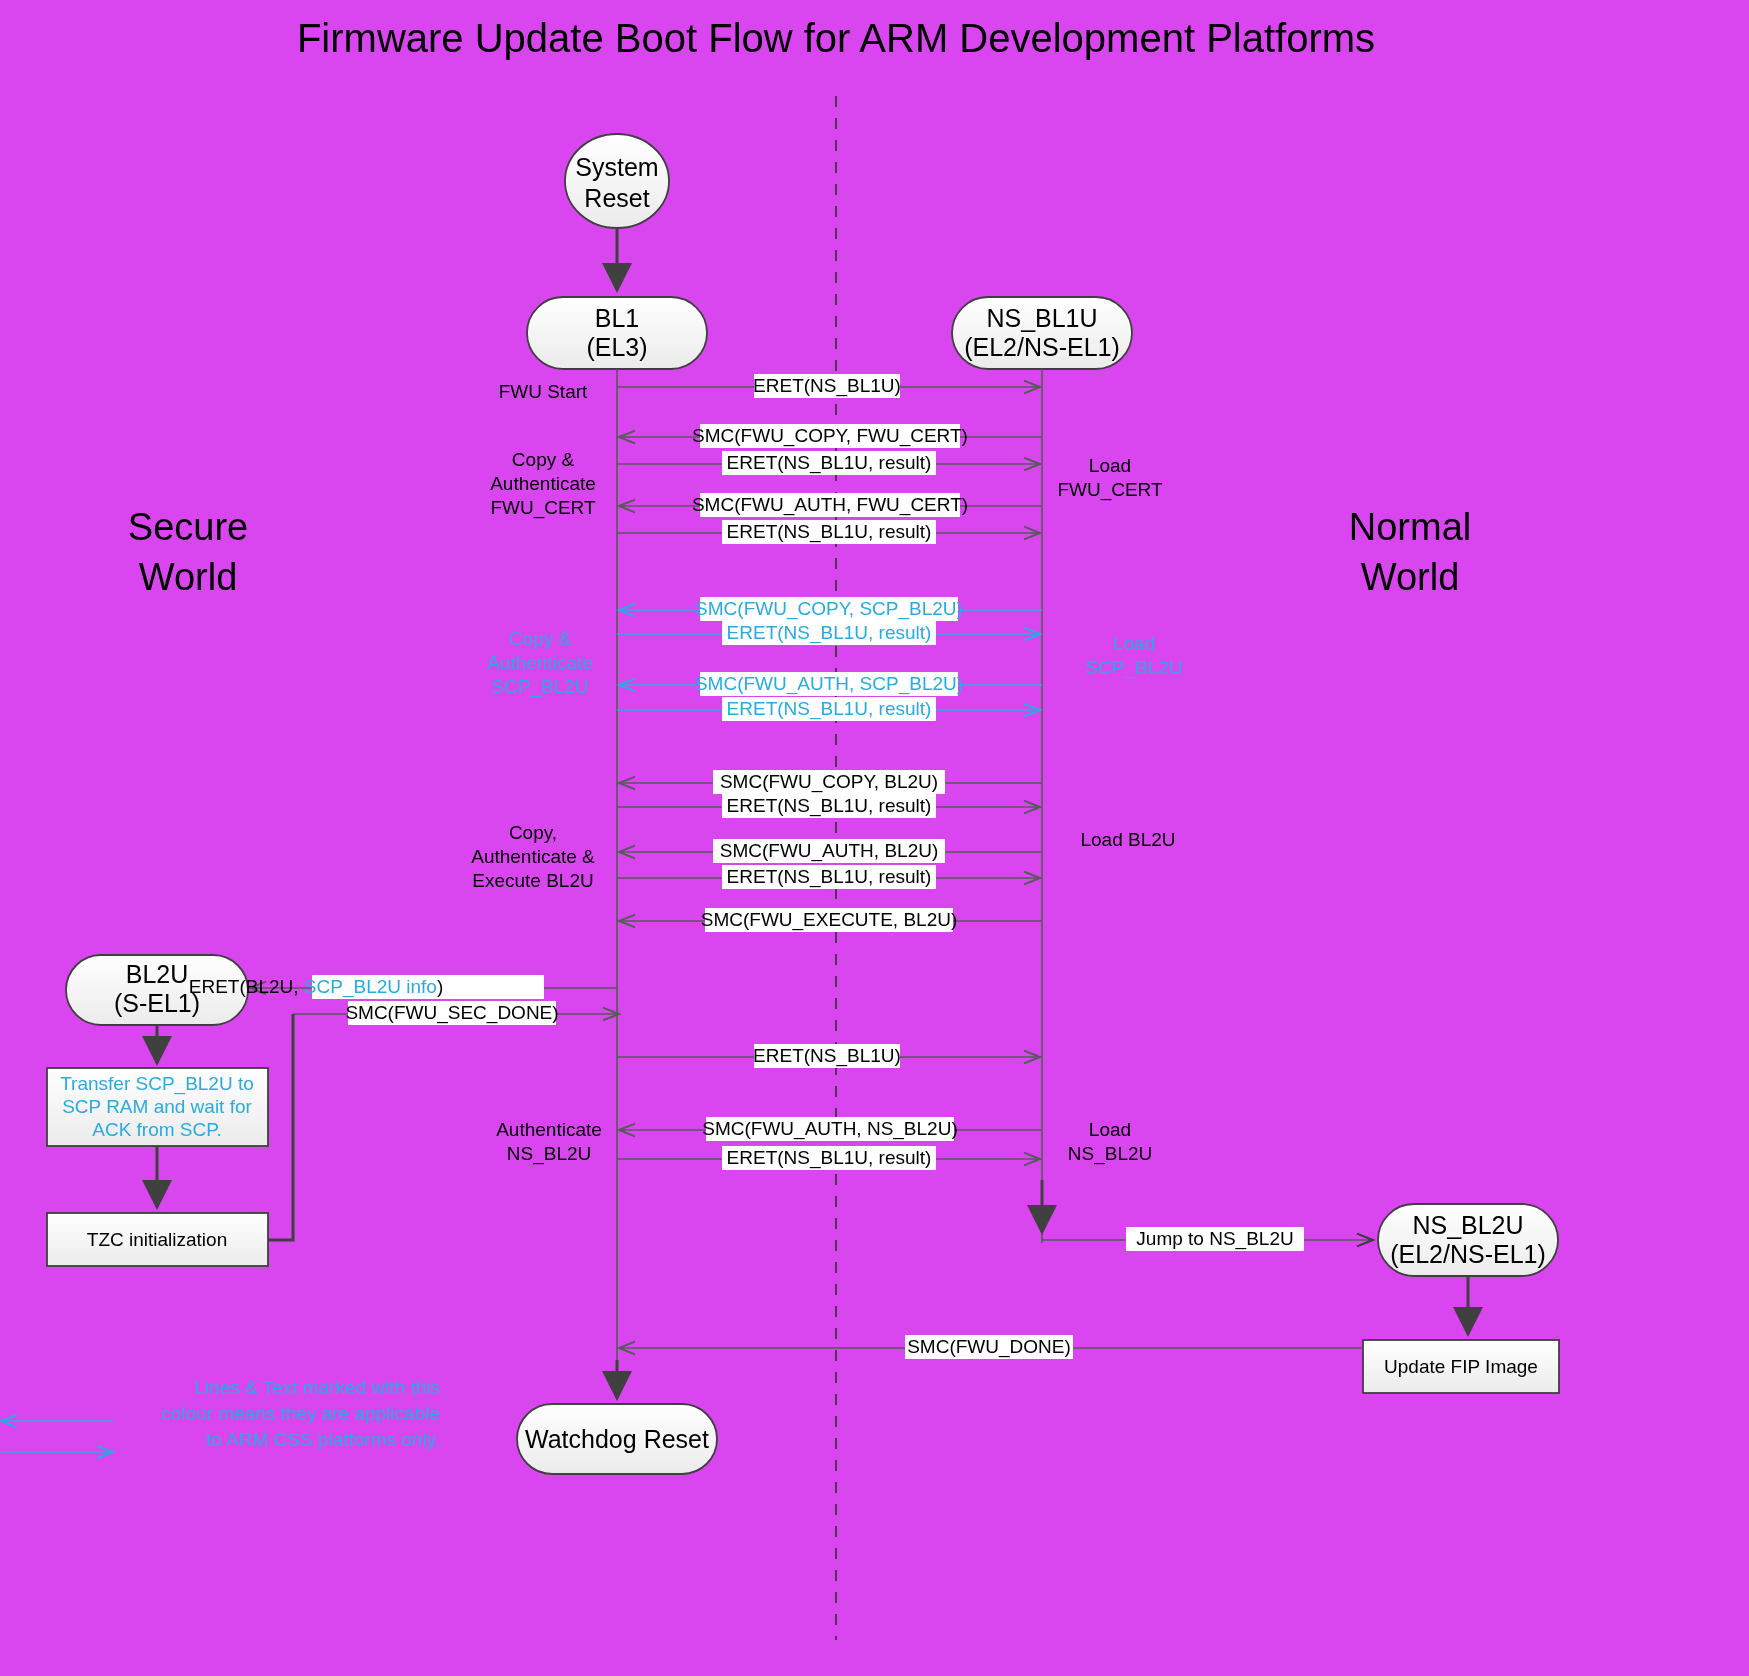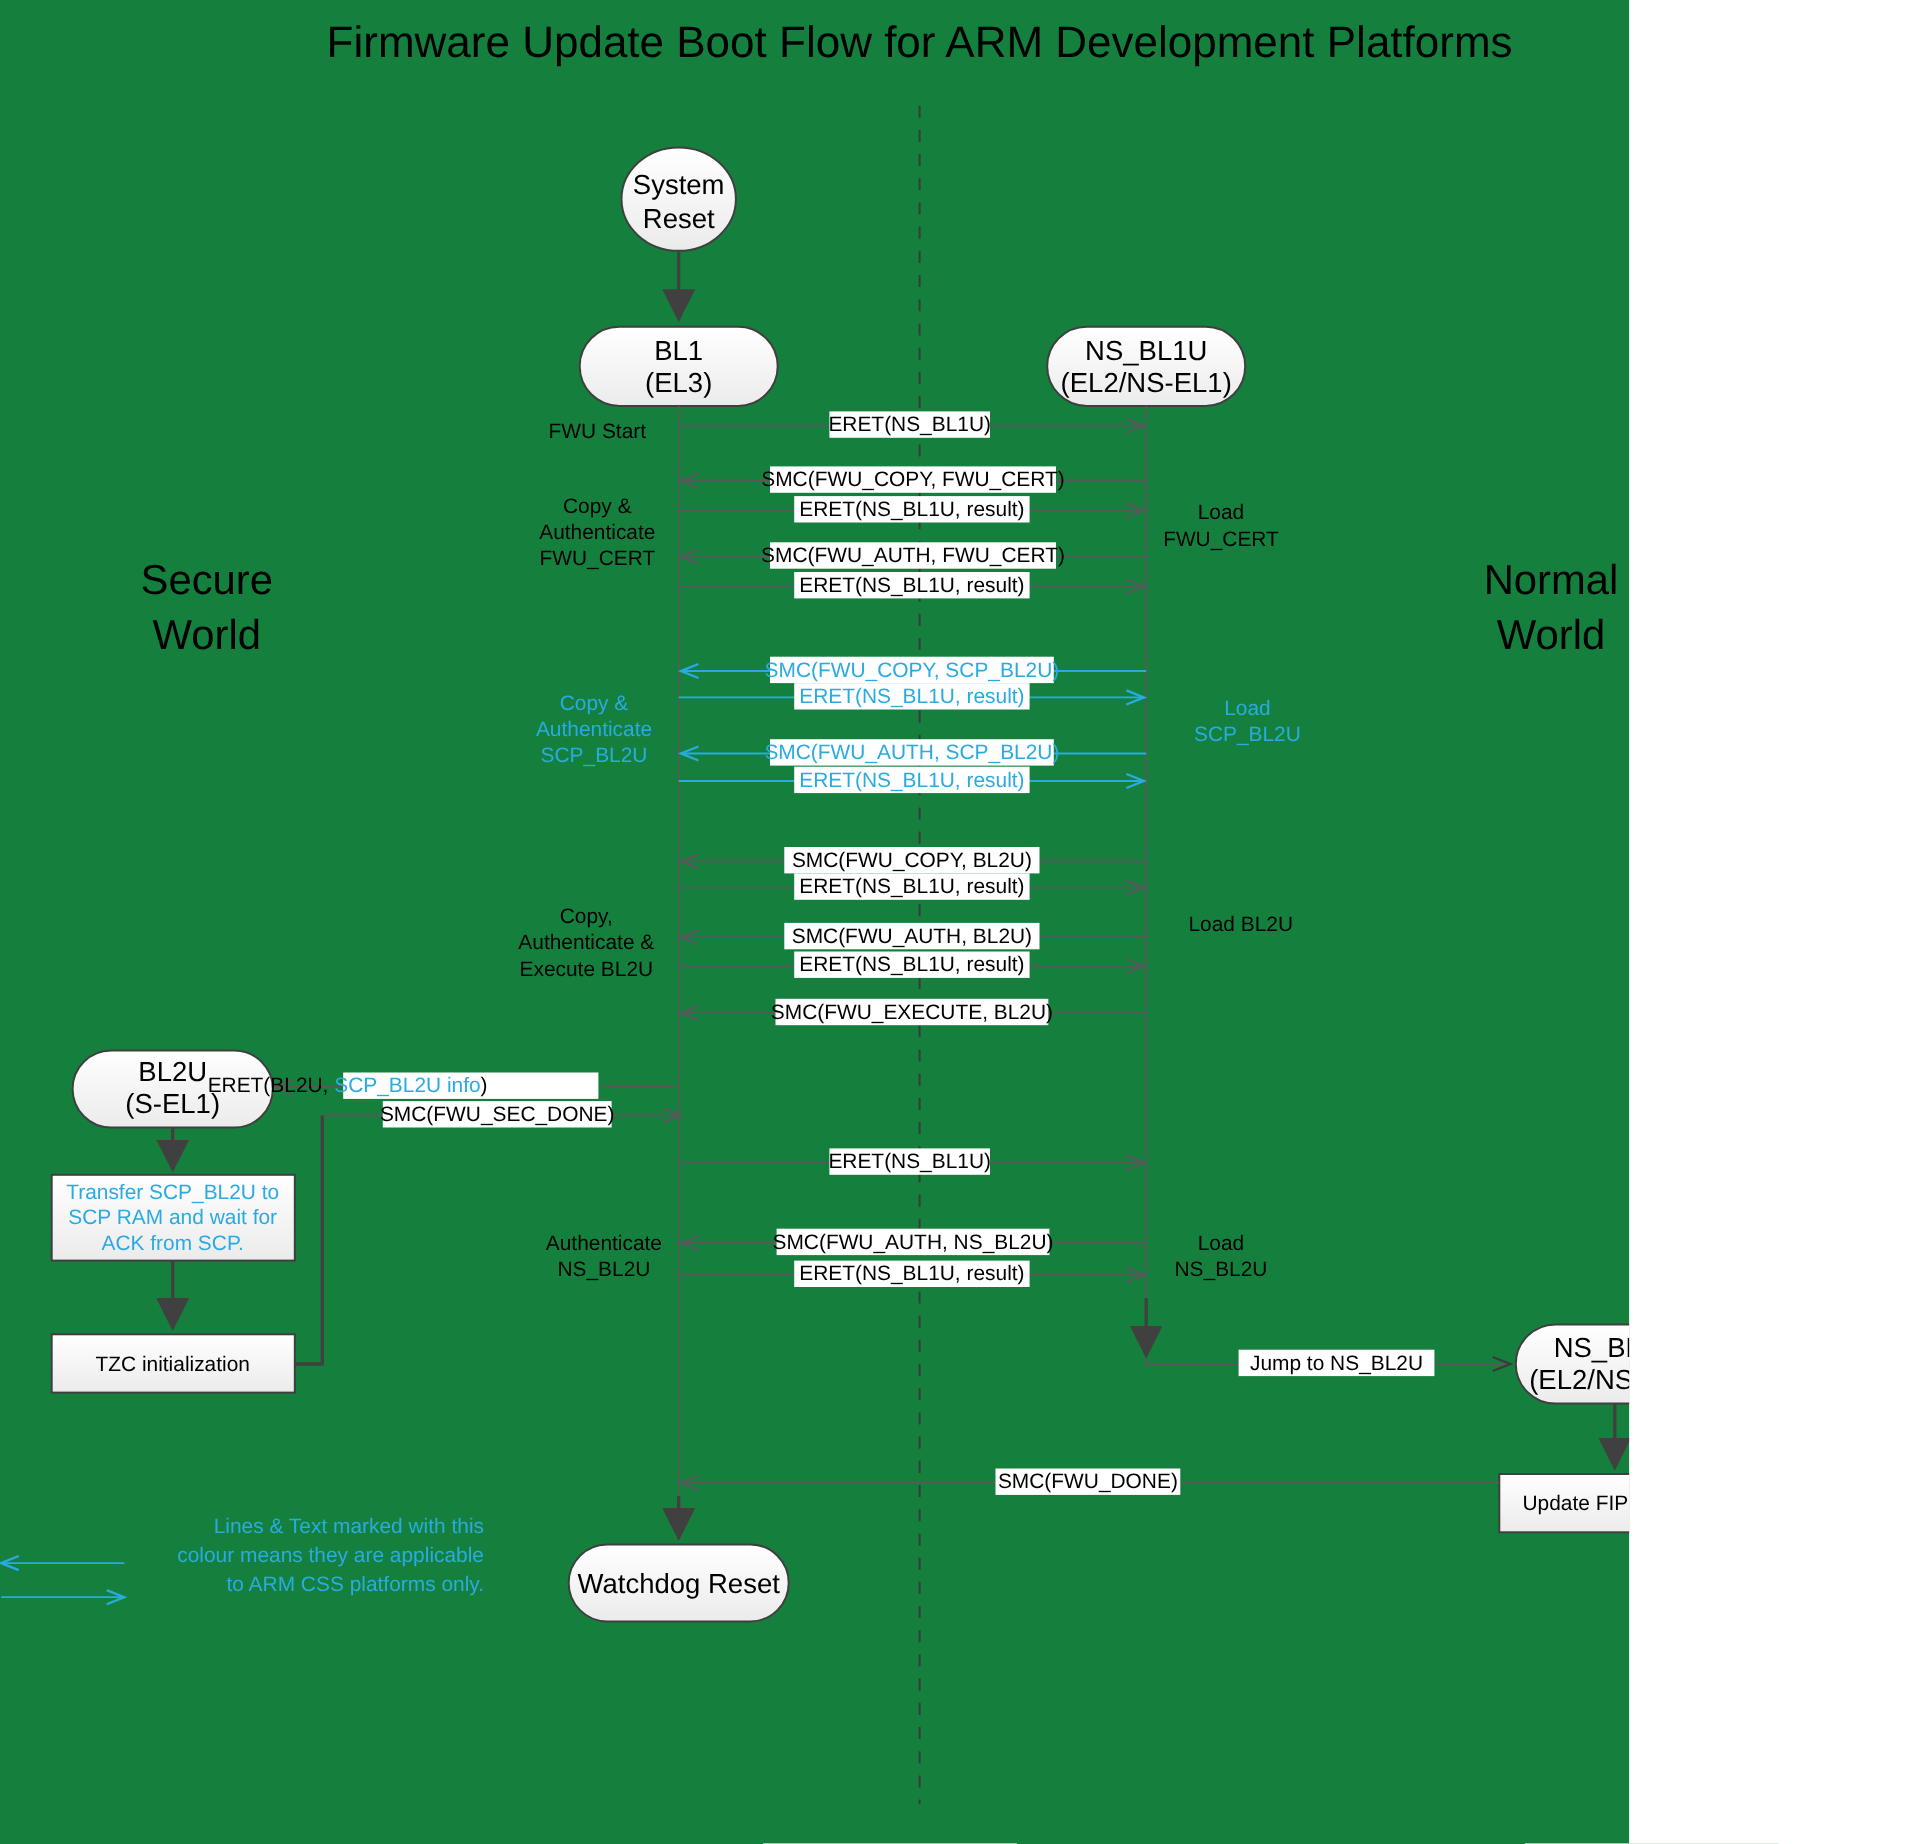--- a/index.html
+++ b/index.html
@@ -1,17 +1,17 @@
 <!DOCTYPE html>
 <html><head>
 <meta charset="utf-8">
 <style>
   html,body{margin:0;padding:0;background:#ffffff;}
   body{font-family:"Liberation Sans", sans-serif;}
-  #stage{position:relative;width:1481px;height:1676px;background:#15803d;overflow:hidden;}
+  #stage{position:relative;width:1749px;height:1676px;background:#d946ef;overflow:hidden;}
   svg{position:absolute;left:0;top:0;width:1749px;height:1676px;}
   text{font-family:"Liberation Sans", sans-serif;fill:#000000;}
   .title{font-size:40px;text-anchor:middle;}
   .world{font-size:38px;text-anchor:middle;}
   .node-label{font-size:25px;text-anchor:middle;}
   .msg{font-size:19px;text-anchor:middle;}
   .side{font-size:19px;text-anchor:middle;}
   .boxtxt{font-size:19px;text-anchor:middle;}
   .legend{font-size:19px;text-anchor:end;}
   .blue{fill:#29abe2;}

